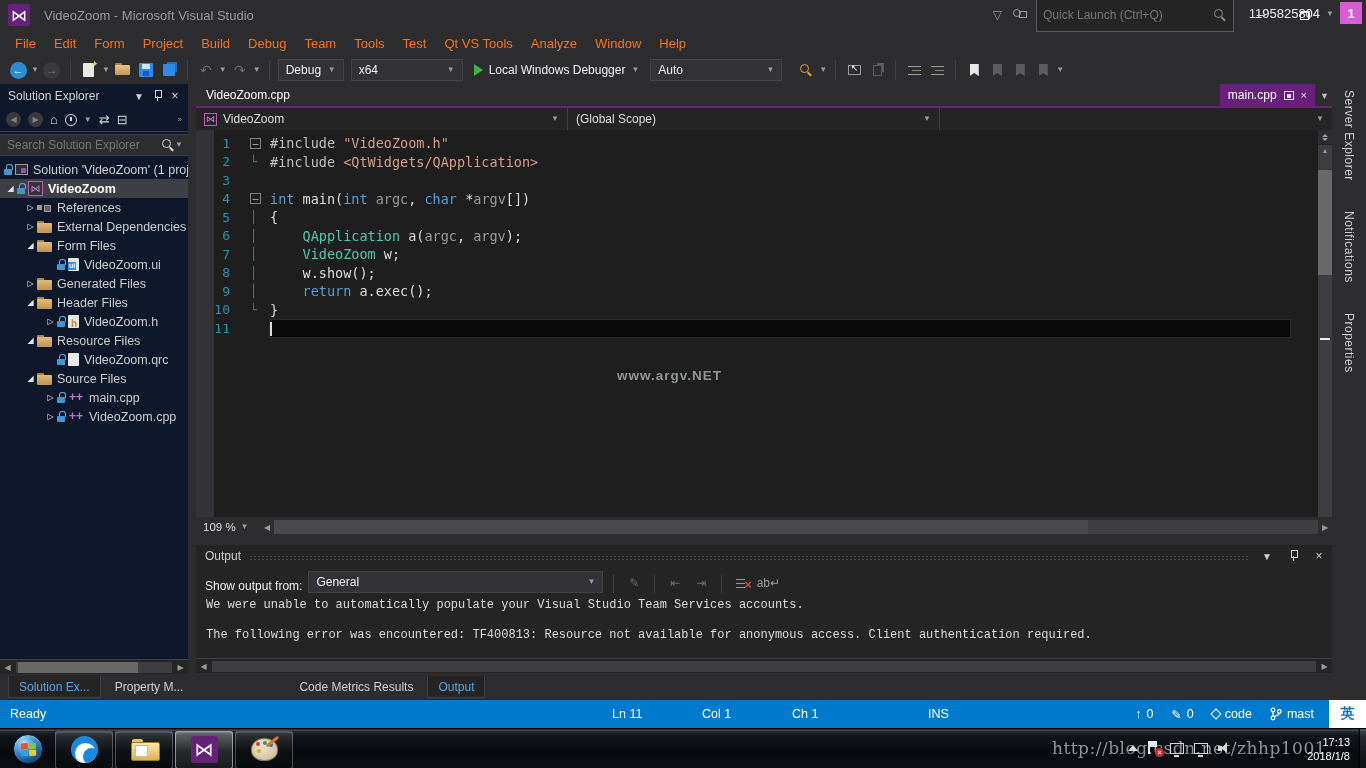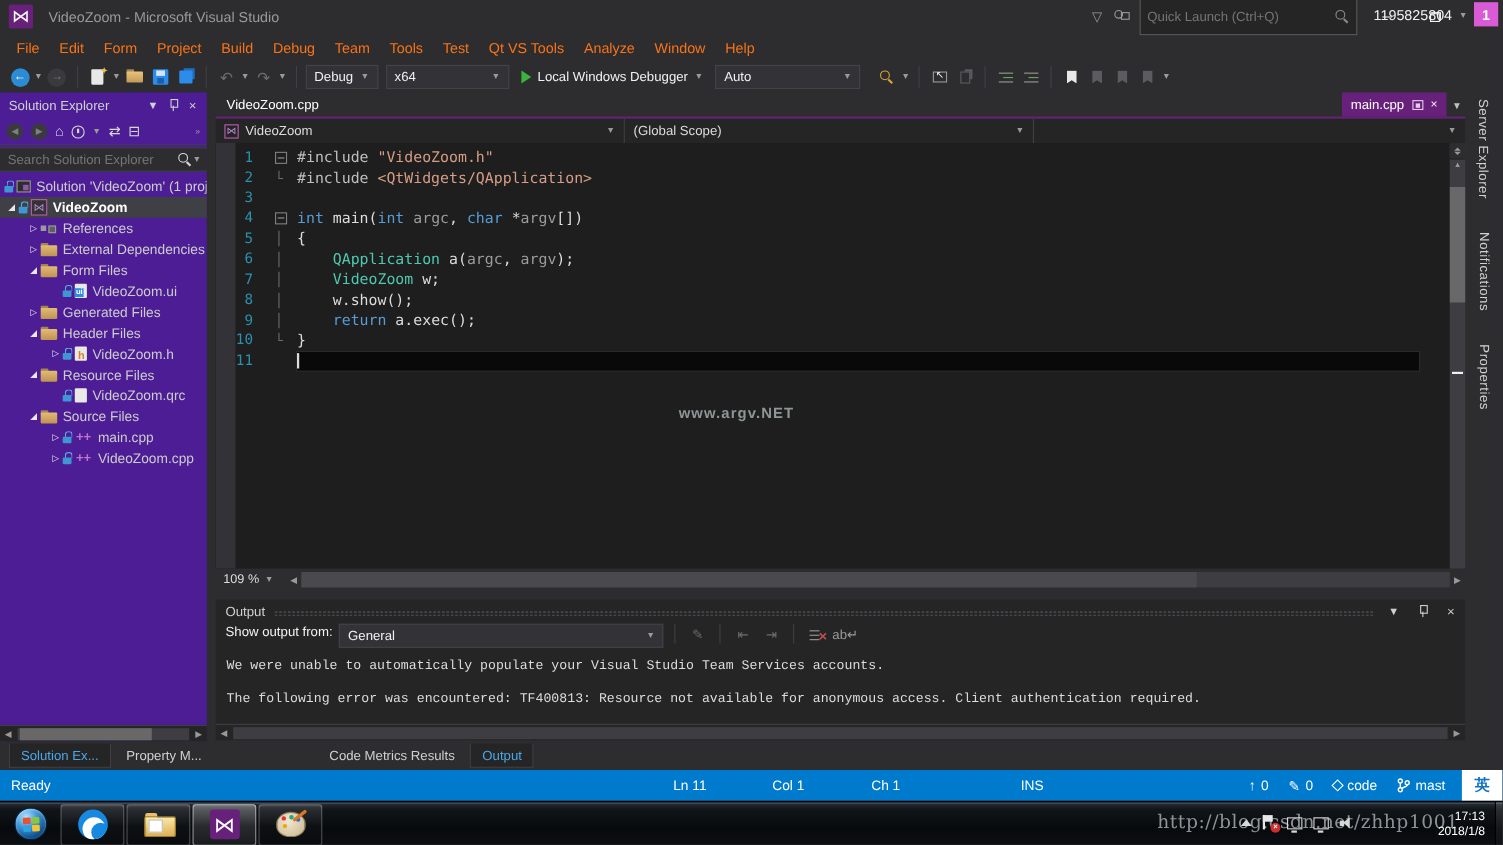--- a/index.html
+++ b/index.html
@@ -60,21 +60,21 @@
 .copy-glyph{width:9px;height:11px;border:1px solid #5c5c60;position:relative;background:#2D2D30;box-shadow:3px -3px 0 -1px #5c5c60}
 .indent-glyph{width:13px;height:11px;position:relative}
 .indent-glyph i{position:absolute;left:0;height:1.6px;background:#9a9a9a;display:block}
 .indent-glyph i:nth-child(1){top:1px;width:13px}
 .indent-glyph i:nth-child(2){top:5px;width:9px;left:4px;background:#6CA35A}
 .indent-glyph i:nth-child(3){top:9px;width:13px}
 .bookmark-glyph{width:9px;height:12px;background:#E8E8E6;clip-path:polygon(0 0,100% 0,100% 100%,50% 75%,0 100%)}
 .bookmark-glyph.dis{background:#5c5c60}
 
 
-#solution-explorer{position:absolute;left:0;top:84px;width:188px;height:590px;background:#4c1d95;display:flex;flex-direction:column}
+#solution-explorer{position:absolute;left:0;top:84px;width:188px;height:590px;background:#0f172a;display:flex;flex-direction:column}
 .panel-header{height:24px;display:flex;align-items:center;padding:0 4px 0 8px;color:#D0D0D0;font-size:12px}
 .panel-header .spacer{flex:1}
 .ph-icon{width:18px;height:18px;display:flex;align-items:center;justify-content:center;color:#D0D0D0;font-size:10px}
 .pin-glyph{width:10px;height:12px;position:relative}
 .pin-glyph::before{content:'';position:absolute;top:0;left:2.5px;width:5px;height:6px;border:1.3px solid #D0D0D0}
 .pin-glyph::after{content:'';position:absolute;top:6px;left:4.5px;width:1.3px;height:5px;background:#D0D0D0}
 #se-toolbar{height:24px;display:flex;align-items:center;gap:7px;padding:0 6px;border-bottom:1px solid #3F3F46}
 .se-circ{width:15px;height:15px;border-radius:50%;background:#3A3A3E;color:#808084;display:flex;align-items:center;justify-content:center;font-size:8px}
 .se-ic{color:#D8D8D8;font-size:13px;line-height:1}
 .clock-glyph{width:12px;height:12px;border:1.4px solid #D8D8D8;border-radius:50%;position:relative}
@@ -150,21 +150,21 @@
 #editor-hbar .h-thumb{position:absolute;left:0;top:0;bottom:0;width:78%;background:#4A4A4E}
 
 
 #side-strip{position:absolute;right:0;top:84px;width:34px;height:614px;display:flex;flex-direction:column;align-items:center;gap:30px;padding-top:6px}
 .side-tab{writing-mode:vertical-rl;color:#D0D0D0;font-size:12px;letter-spacing:.5px}
 
 
 #output-panel{position:absolute;left:196px;top:545px;width:1136px;height:128px;background:#252526;display:flex;flex-direction:column}
 #output-header{height:22px;display:flex;align-items:center;padding:0 4px 0 9px;color:#D0D0D0;gap:8px}
 #output-grip{flex:1;height:5px;background-image:radial-gradient(#46464c 1px,transparent 1px);background-size:4px 3px;margin-top:2px}
-#output-toolbar{height:26px;display:flex;align-items:flex-start;padding-left:9px;gap:6px;color:#F1F1F1}
+#output-toolbar{height:26px;display:flex;align-items:flex-end;padding-left:9px;gap:6px;color:#F1F1F1}
 #output-combo{width:295px;height:22px;background:#333337;border:1px solid #434346;display:flex;align-items:center;padding:0 7px;color:#F1F1F1;gap:6px}
 #output-combo .caret{margin-left:auto}
 .osep{width:1px;height:18px;background:#3F3F46;margin:0 4px}
 .oicon{width:20px;height:20px;display:flex;align-items:center;justify-content:center;color:#6d6d6d;font-size:12px;position:relative}
 .clear-glyph{width:13px;height:11px;position:relative}
 .clear-glyph i{position:absolute;left:0;height:1.6px;background:#9a9a9a;display:block;width:9px}
 .clear-glyph i:nth-child(1){top:1px}.clear-glyph i:nth-child(2){top:5px}.clear-glyph i:nth-child(3){top:9px}
 .clear-glyph::after{content:'×';position:absolute;right:-3px;top:-1px;color:#C94F4F;font-size:13px;font-weight:bold}
 .wrap-glyph{color:#9a9a9a;font-size:12px}
 #output-text{flex:1;padding:5px 0 0 10px;font-family:"Liberation Mono",monospace;font-size:12px;color:#DCDCDC;overflow:hidden}

